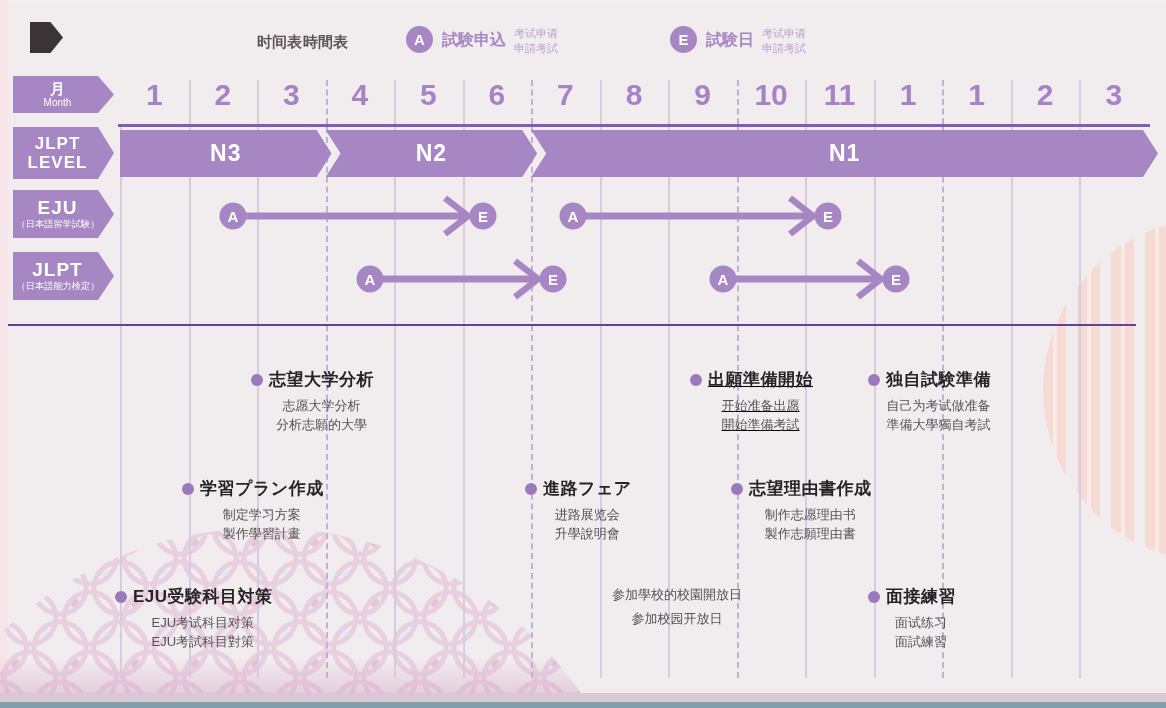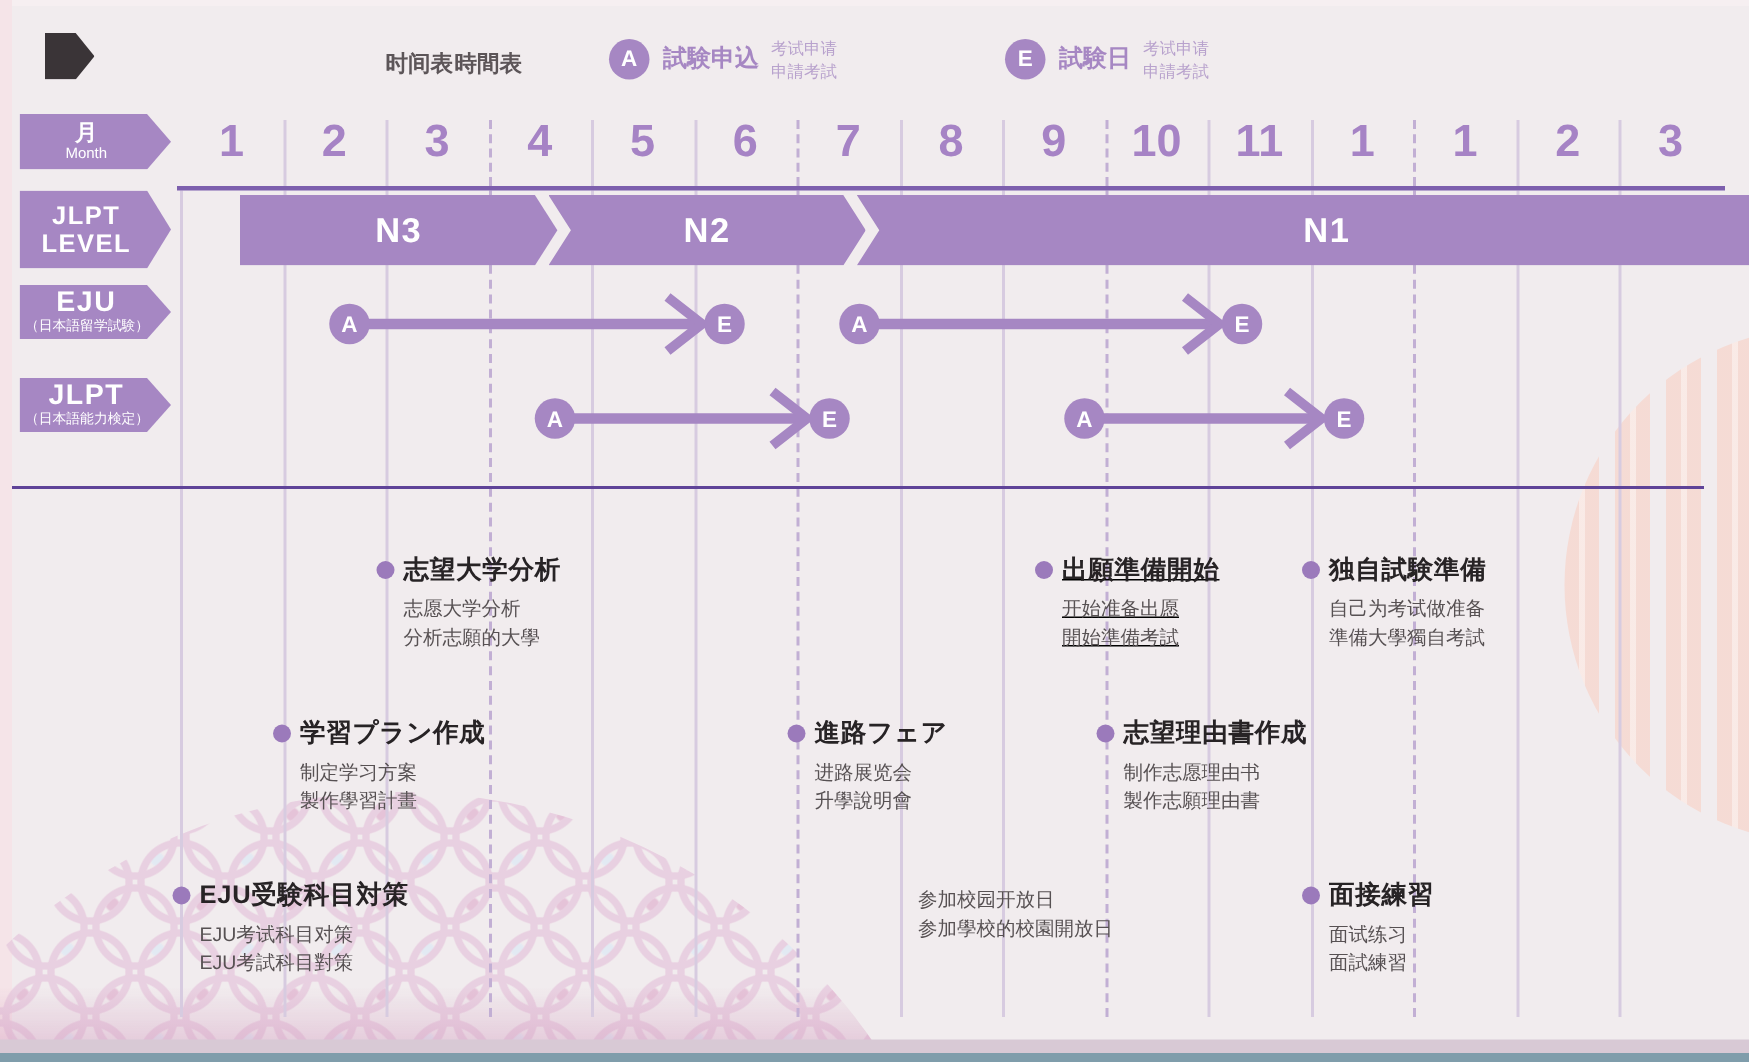--- a/index.html
+++ b/index.html
@@ -40,39 +40,39 @@
 
   
   .pent{position:absolute;left:13px;width:101px;background:#a687c3;color:#fff;z-index:2;
     clip-path:polygon(0 0,calc(100% - 16px) 0,100% 50%,calc(100% - 16px) 100%,0 100%);
     display:flex;flex-direction:column;align-items:center;justify-content:center;text-align:center;padding-right:12px;box-sizing:border-box;}
   .pent-month{top:76px;height:37px;}
   .pent-month .l1{font-size:15px;font-weight:bold;line-height:16px;}
   .pent-month .l2{font-size:10px;line-height:11px;}
   .pent-level{top:127px;height:52px;}
   .pent-level .l1{font-size:17px;font-weight:bold;line-height:19px;letter-spacing:1px;}
-  .pent-exam{height:36px;}
+  .pent-exam{height:48px;}
   .pent-eju{top:190px;} .pent-jlpt{top:252px;}
   .pent-exam .l1{font-size:19px;font-weight:bold;line-height:20px;letter-spacing:1px;}
   .pent-exam .l2{font-size:10px;line-height:12px;white-space:nowrap;transform:scale(.92);}
 
   
   .mnum{position:absolute;top:78px;transform:translateX(-50%);font-size:30px;font-weight:bold;color:#a683c5;z-index:2;}
   .underline{position:absolute;left:118px;top:124px;width:1032px;height:3px;background:#7d5fad;z-index:2;}
   .divider{position:absolute;left:8px;top:324px;width:1128px;height:2px;background:#5f4398;z-index:2;}
   .tick{position:absolute;top:80px;height:44px;width:0;z-index:1;}
   .gl{position:absolute;top:127px;height:551px;width:0;z-index:1;}
   .solid-line{border-left:2px solid #d7cbe0;}
   .dashed-line{border-left:2px dashed #c2afd4;}
   .bar{position:absolute;top:130px;height:47px;background:#a687c3;color:#fff;z-index:2;
-    display:flex;align-items:center;justify-content:center;font-size:23px;font-weight:bold;letter-spacing:1px;margin-left:40px;}
+    display:flex;align-items:center;justify-content:center;font-size:23px;font-weight:bold;letter-spacing:1px;}
   svg.arrows{position:absolute;left:0;top:0;z-index:2;}
 
   
-  .ms{position:absolute;z-index:3;white-space:nowrap;}
+  .ms{position:absolute;z-index:3;white-space:nowrap;text-align:center;}
   .ms .head{display:flex;align-items:center;}
   .ms .dot{width:12px;height:12px;border-radius:50%;background:#9b7abb;margin-right:6px;flex:0 0 auto;}
   .ms .t{font-size:17px;font-weight:bold;color:#272325;letter-spacing:.5px;}
   .ms .sub{margin-left:18px;font-size:13px;color:#575153;line-height:19px;}
   .ms .sub.first{margin-top:5px;}
 </style>
 </head>
 <body>
 
 <div class="frame">
@@ -249,22 +249,22 @@
       </div>
       <div class="ms" style="left: 115px; top: 585px;">
         <div class="head">
           <span class="dot"></span>
           <span class="t">EJU受験科目対策</span>
         </div>
         <div class="sub first">EJU考试科目对策</div>
         <div class="sub">EJU考試科目對策</div>
       </div>
       <div class="ms" style="left: 594px; top: 585px;">
+        <div class="sub">参加學校的校園開放日</div>
         <div class="sub first">参加校园开放日</div>
-        <div class="sub">参加學校的校園開放日</div>
       </div>
       <div class="ms" style="left: 868px; top: 585px;">
         <div class="head">
           <span class="dot"></span>
           <span class="t">面接練習</span>
         </div>
         <div class="sub first">面试练习</div>
         <div class="sub">面試練習</div>
       </div>
     </div>

